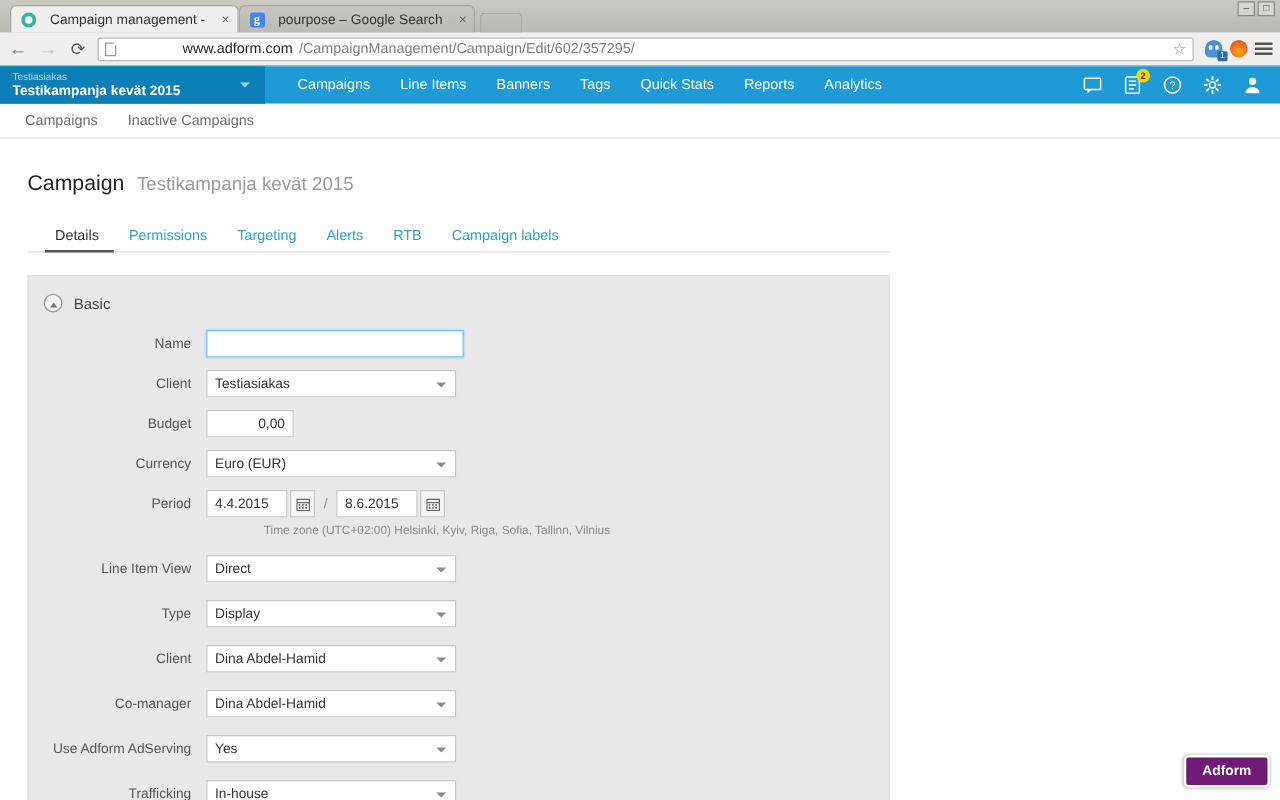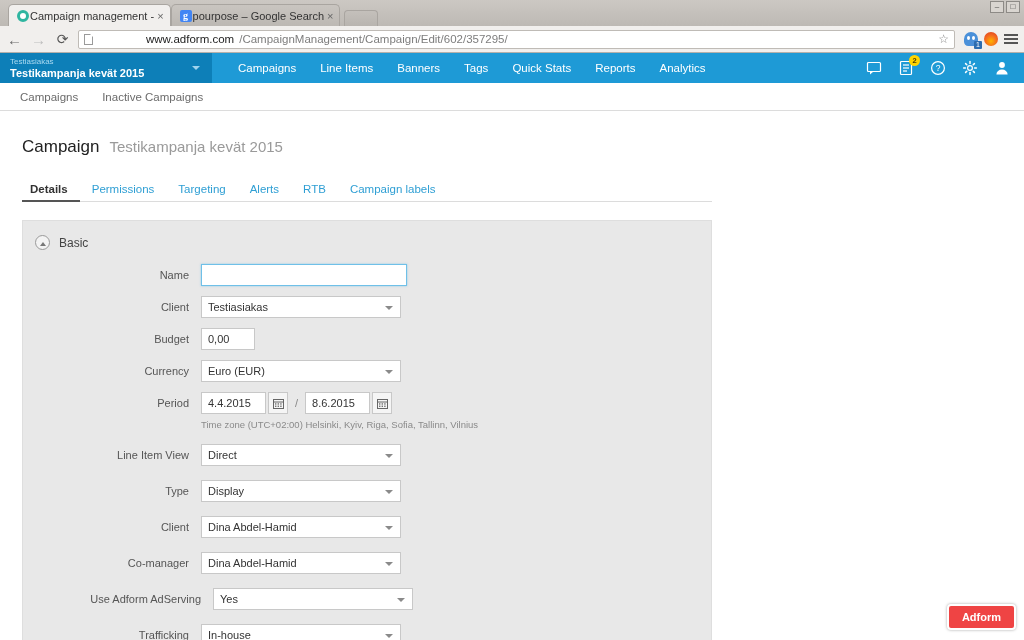--- a/index.html
+++ b/index.html
@@ -18,21 +18,21 @@
     background: linear-gradient(#ccc8c3, #bdb9b4);
     display: flex;
     align-items: flex-end;
     padding-left: 8px;
     position: relative;
   }
   .tab {
     height: 22px;
     display: flex;
     align-items: center;
-    gap: 1px;
+    gap: 11px;
     padding: 0 6px 0 8px;
     border-top-left-radius: 5px;
     border-top-right-radius: 5px;
     font-size: 11px;
     color: #333;
     max-width: 200px;
     position: relative;
     border: 1px solid #a9a5a0;
     border-bottom: none;
   }
@@ -164,21 +164,21 @@
 
   .tabs {
     margin-top: 20px; margin-left: 2px;
     border-bottom: 1px solid #dcdcdc;
     display: flex; align-items: flex-end; gap: 0; width: 690px;
   }
   .tab-item {
     font-size: 11.5px; color: #2f9fd4; padding: 6px 12px 6px 12px; position: relative;
   }
   .tab-item:first-child { padding-left: 8px; }
-  .tab-item.active { color: #333; font-weight: bold; }
+  .tab-item.active { color: #333; font-weight: normal; margin-left: 14px; }
   .tab-item.active:after {
     content:''; position:absolute; left:0; right:0; bottom:-1px; height:2px; background:#555;
   }
 
   .panel {
     margin-top: 18px; margin-left: 2px;
     width: 690px; background: #e8e8e8; border: 1px solid #dedede;
     padding: 12px 0 12px 0;
   }
   .panel-head { display:flex; align-items:center; gap:9px; padding: 2px 0 2px 12px; }
@@ -189,34 +189,34 @@
   .collapse-btn:after {
     content:''; position:absolute; left:4px; top:6px;
     width:0;height:0;border-left:3.5px solid transparent;border-right:3.5px solid transparent;
     border-bottom:4px solid #777;
   }
   .panel-title { font-size: 12px; color: #444; }
 
   .form { margin-top: 12px; }
   .row { display: flex; align-items: center; margin-bottom: 10px; }
   .row .lbl {
-    width: 178px; text-align: right; padding-right: 12px;
+    width: 142px; text-align: right; padding-right: 12px;
     font-size: 11px; color: #555;
   }
   .lbl.dotted { }
   .lbl.dotted span { border-bottom: 1px solid #8a8a8a; padding-bottom: 1px; }
   .ctrl { position: relative; }
 
   input.txt {
     height: 22px; border: 1px solid #c8c8c8; background: #fff;
     font-size: 11px; color: #333; padding: 0 6px;
     font-family: "Liberation Sans", sans-serif;
   }
   .name-input { width: 206px; border: 1px solid #6fc0e8 !important; box-shadow: 0 0 2px rgba(90,180,230,.6); }
-  .budget-input { width: 54px; text-align: left; padding-right: 8px; }
+  .budget-input { width: 70px; text-align: right; padding-right: 8px; }
   .date-input { width: 65px; }
 
   .select {
     width: 200px; height: 22px; background: #fff; border: 1px solid #c8c8c8;
     display: flex; align-items: center; padding: 0 6px;
     font-size: 11px; color: #333; position: relative;
   }
   .select .caret {
     position: absolute; right: 7px; top: 9px;
     width:0;height:0;border-left:4px solid transparent;border-right:4px solid transparent;
@@ -227,21 +227,21 @@
     display: inline-flex; align-items: center; justify-content: center; margin-left: 2px;
   }
   .slash { font-size: 11px; color: #888; margin: 0 7px; }
   .period-wrap { display: flex; align-items: center; }
   .tz-note { font-size: 9.5px; color: #8a8a8a; margin: 3px 0 0 178px; padding-left: 0px; }
   .tz-row { display:flex; }
   .tz-row .spacer { width: 178px; }
 
   .adform-badge {
     position: absolute; right: 8px; bottom: 10px;
-    background: #ef4444; color: #fff; font-size: 11px; font-weight: bold;
+    background: #701a75; color: #fff; font-size: 11px; font-weight: bold;
     padding: 5px 13px; border-radius: 4px; border: 2px solid #fff;
     box-shadow: 0 0 3px rgba(0,0,0,.35);
   }
 </style>
 </head>
 <body>
 
 <div id="browser-chrome">
 
   <div class="tabstrip">
@@ -442,21 +442,21 @@
                   <rect x="4.6" y="7.6" width="1.4" height="1.3"></rect>
                   <rect x="7.2" y="7.6" width="1.4" height="1.3"></rect>
                 </g>
               </svg>
           </span>
         </span>
       </div>
 
       <div class="tz-row">
         <span class="spacer"></span>
-        <span class="tz-note" style="margin-left:0;">Time zone (UTC+02:00) Helsinki, Kyiv, Riga, Sofia, Tallinn, Vilnius</span>
+        <span class="tz-note" style="margin-left:10px;">Time zone (UTC+02:00) Helsinki, Kyiv, Riga, Sofia, Tallinn, Vilnius</span>
       </div>
 
       <div class="row" style="margin-top:14px;">
         <span class="lbl">Line Item View</span>
         <span class="ctrl">
           <span class="select">
             <span>Direct</span>
             <span class="caret"></span>
           </span>
         </span>
@@ -485,21 +485,21 @@
       <div class="row" style="margin-top:14px;">
         <span class="lbl">Co-manager</span>
         <span class="ctrl">
           <span class="select">
             <span>Dina Abdel-Hamid</span>
             <span class="caret"></span>
           </span>
         </span>
       </div>
 
-      <div class="row" style="margin-top:14px;padding-left:12px;">
+      <div class="row" style="margin-top:14px;">
         <span class="lbl">Use Adform AdServing</span>
         <span class="ctrl">
           <span class="select">
             <span>Yes</span>
             <span class="caret"></span>
           </span>
         </span>
       </div>
 
       <div class="row" style="margin-top:14px;margin-bottom:2px;">

